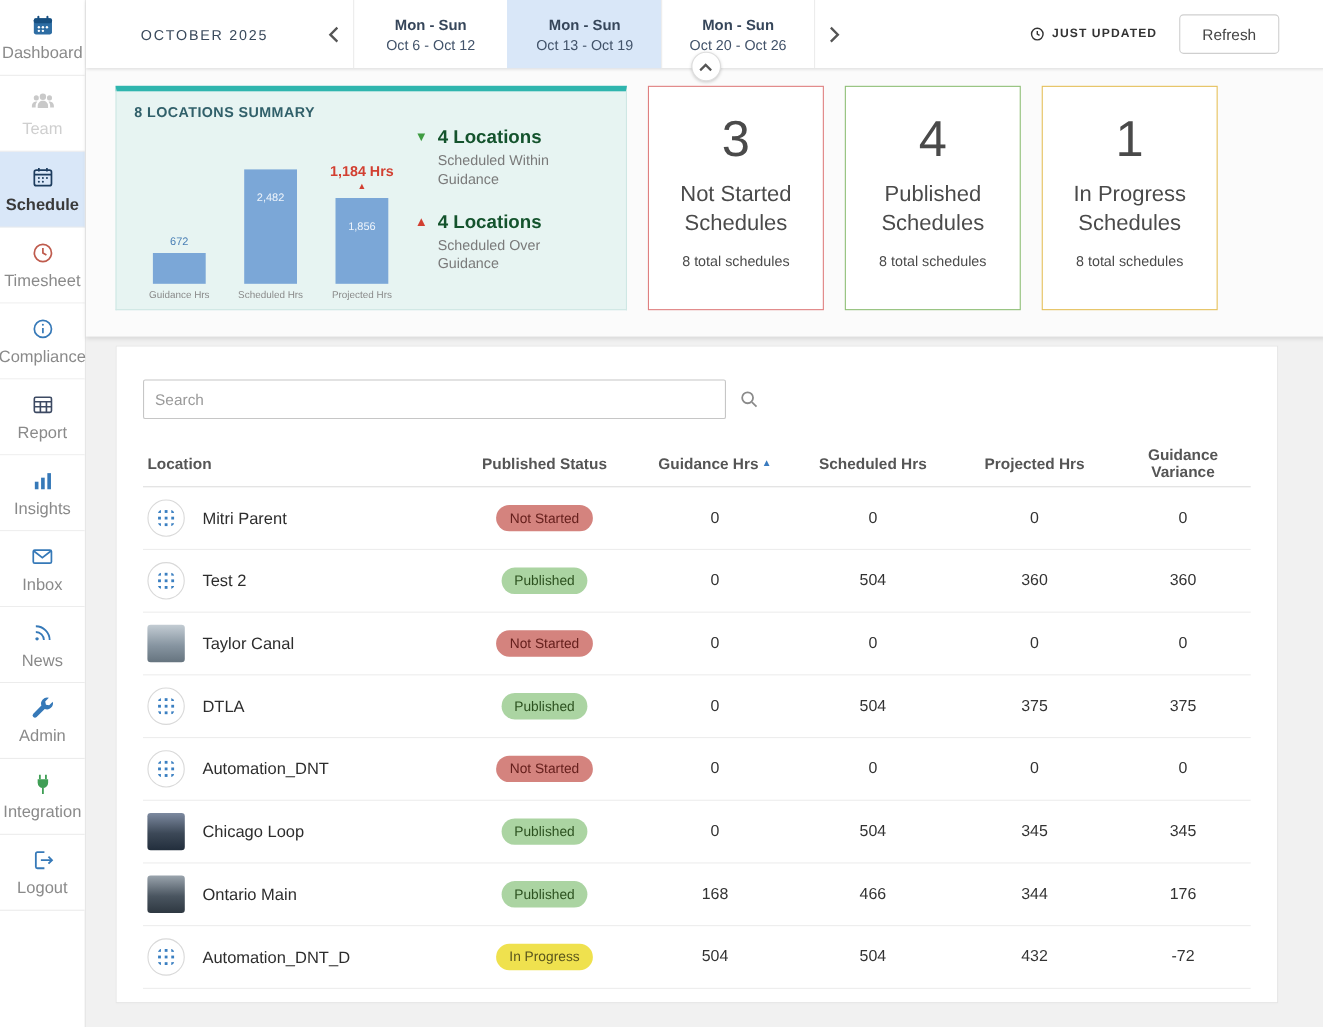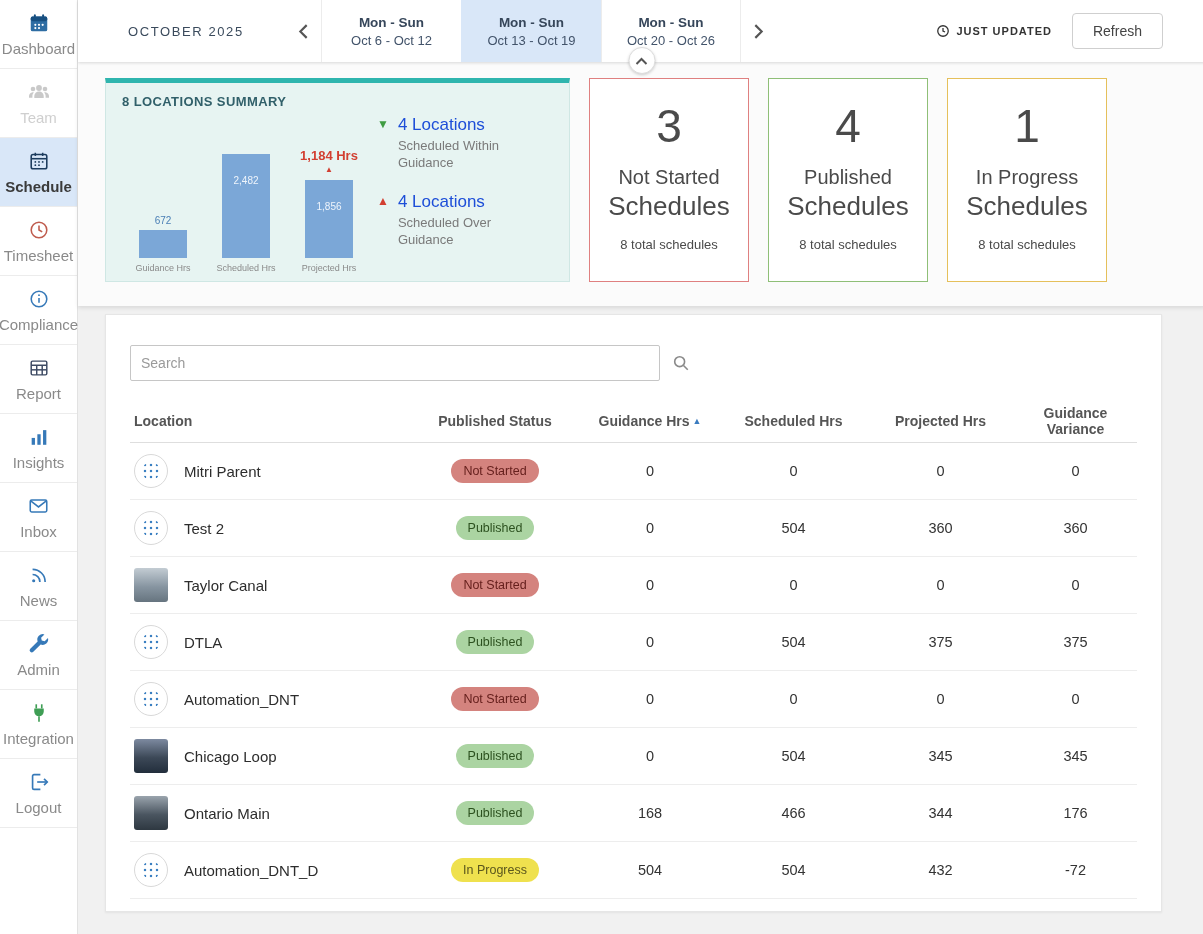--- a/index.html
+++ b/index.html
@@ -53,30 +53,30 @@
   .bar-cat{font-size:9px;color:#8a8a8a;margin-top:5px;white-space:nowrap;}
   .annotation{position:absolute;bottom:84px;left:-8px;right:-8px;text-align:center;line-height:1;}
   .ann-text{display:block;font-size:13px;font-weight:700;color:#d23f31;margin-bottom:4px;}
   .ann-arrow{display:block;font-size:8px;color:#d23f31;}
 
   .notes{position:absolute;right:14px;top:32px;display:flex;flex-direction:column;gap:20px;width:178px;}
   .note{display:flex;gap:9px;}
   .note-tri{font-size:12px;margin-top:3px;line-height:1;}
   .note-tri.green{color:#3f9c42;}
   .note-tri.red{color:#d23f31;}
-  .note-count{font-size:17px;font-weight:400;color:#1d4ed8;}
+  .note-count{font-size:17px;font-weight:700;color:#14532d;}
   .note-desc{font-size:13px;color:#7a7a7a;line-height:1.3;margin-top:3px;width:135px;}
 
   .stat-card{width:160px;height:204px;background:#fff;border:1px solid #ccc;display:flex;flex-direction:column;align-items:center;text-align:center;color:#4a4a4a;flex:0 0 160px;}
   .stat-card.not-started{border-color:#df8080;}
   .stat-card.published{border-color:#8fbf77;}
   .stat-card.in-progress{border-color:#e5c05b;}
   .stat-value{font-size:46px;margin-top:22px;line-height:1.1;}
   .stat-label{font-size:20px;margin-top:12px;line-height:1.3;}
-  .stat-sublabel{font-size:26px;line-height:1.3;}
+  .stat-sublabel{font-size:20px;line-height:1.3;}
   .stat-total{font-size:13px;margin-top:14px;}
 
   
   .table-card{margin:8px 43px 22px 27px;height:598px;background:#fff;border:1px solid #e6e6e6;box-shadow:0 1px 2px rgba(0,0,0,.06);padding:30px 24px 0;}
   .search-wrap{position:relative;width:570px;margin-bottom:18px;}
   .search-input{width:530px;height:36px;border:1px solid #c6c6c6;border-radius:2px;padding:0 36px 0 10px;font-size:14px;color:#444;font-family:inherit;outline:none;}
   .search-input::placeholder{color:#9a9a9a;}
   .search-icon{position:absolute;right:10px;top:9px;}
 
   .tgrid{display:grid;grid-template-columns:280px 170px 140px 147px 147px 123px;align-items:center;}

